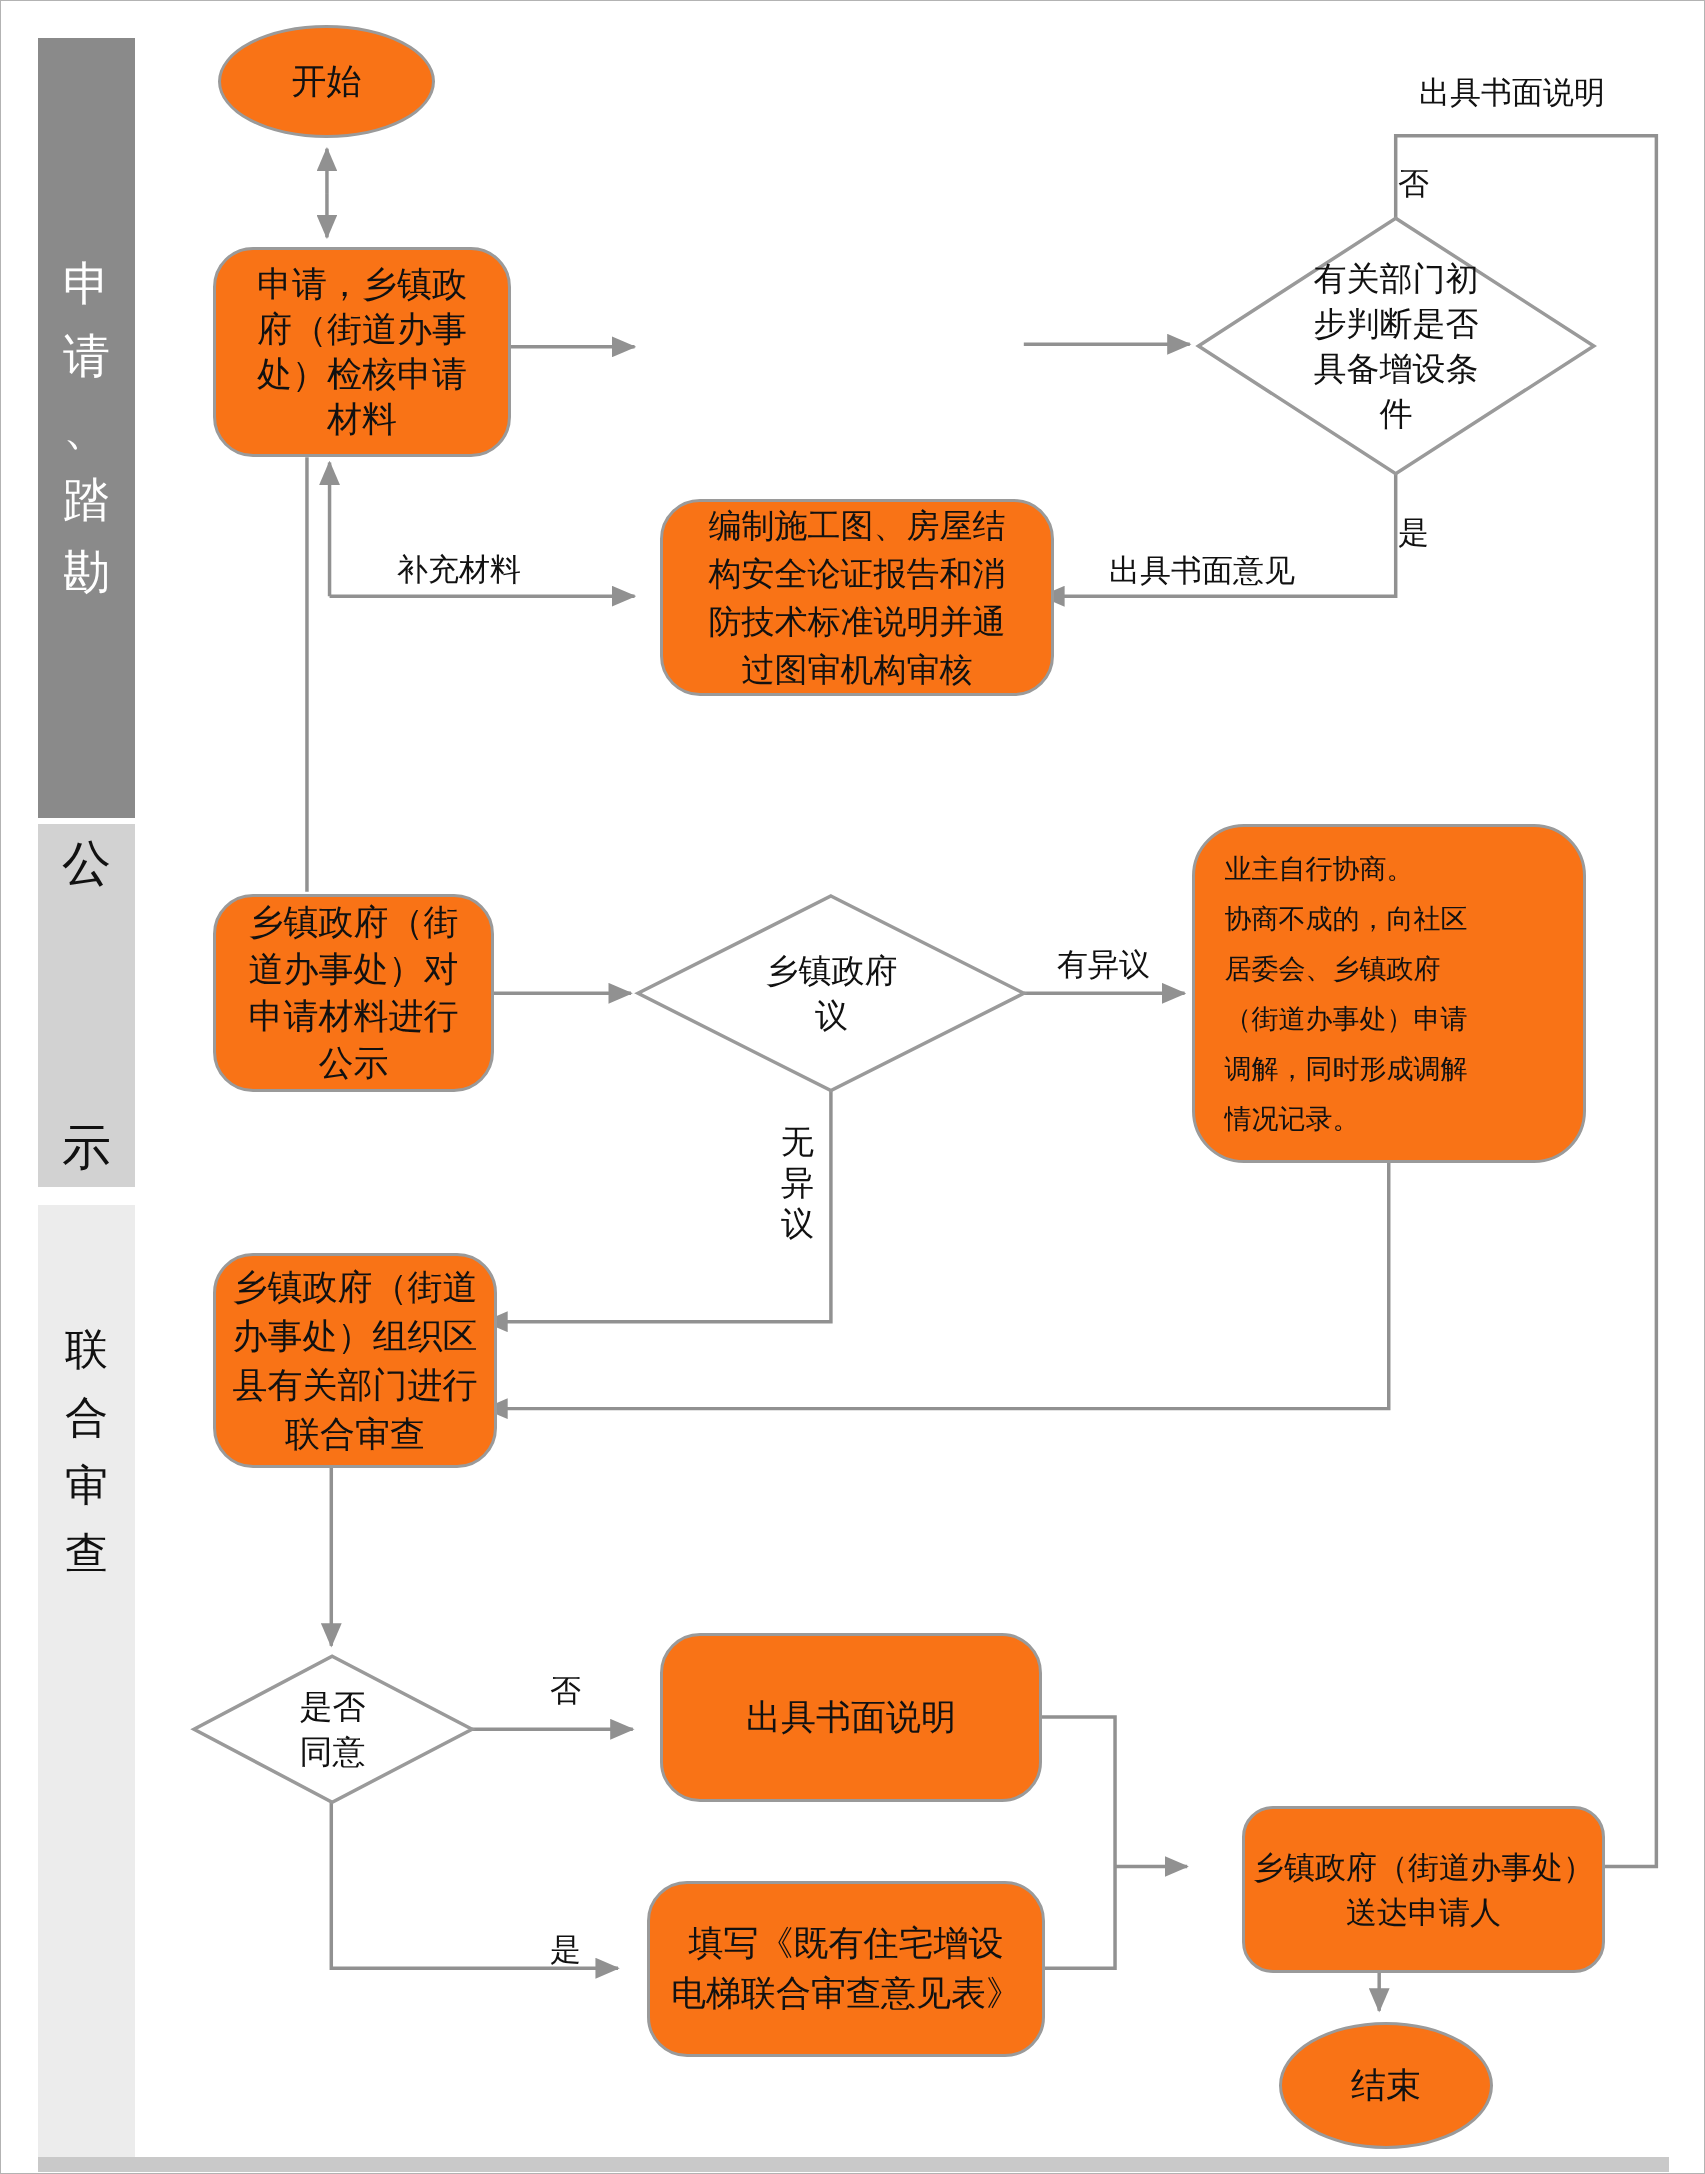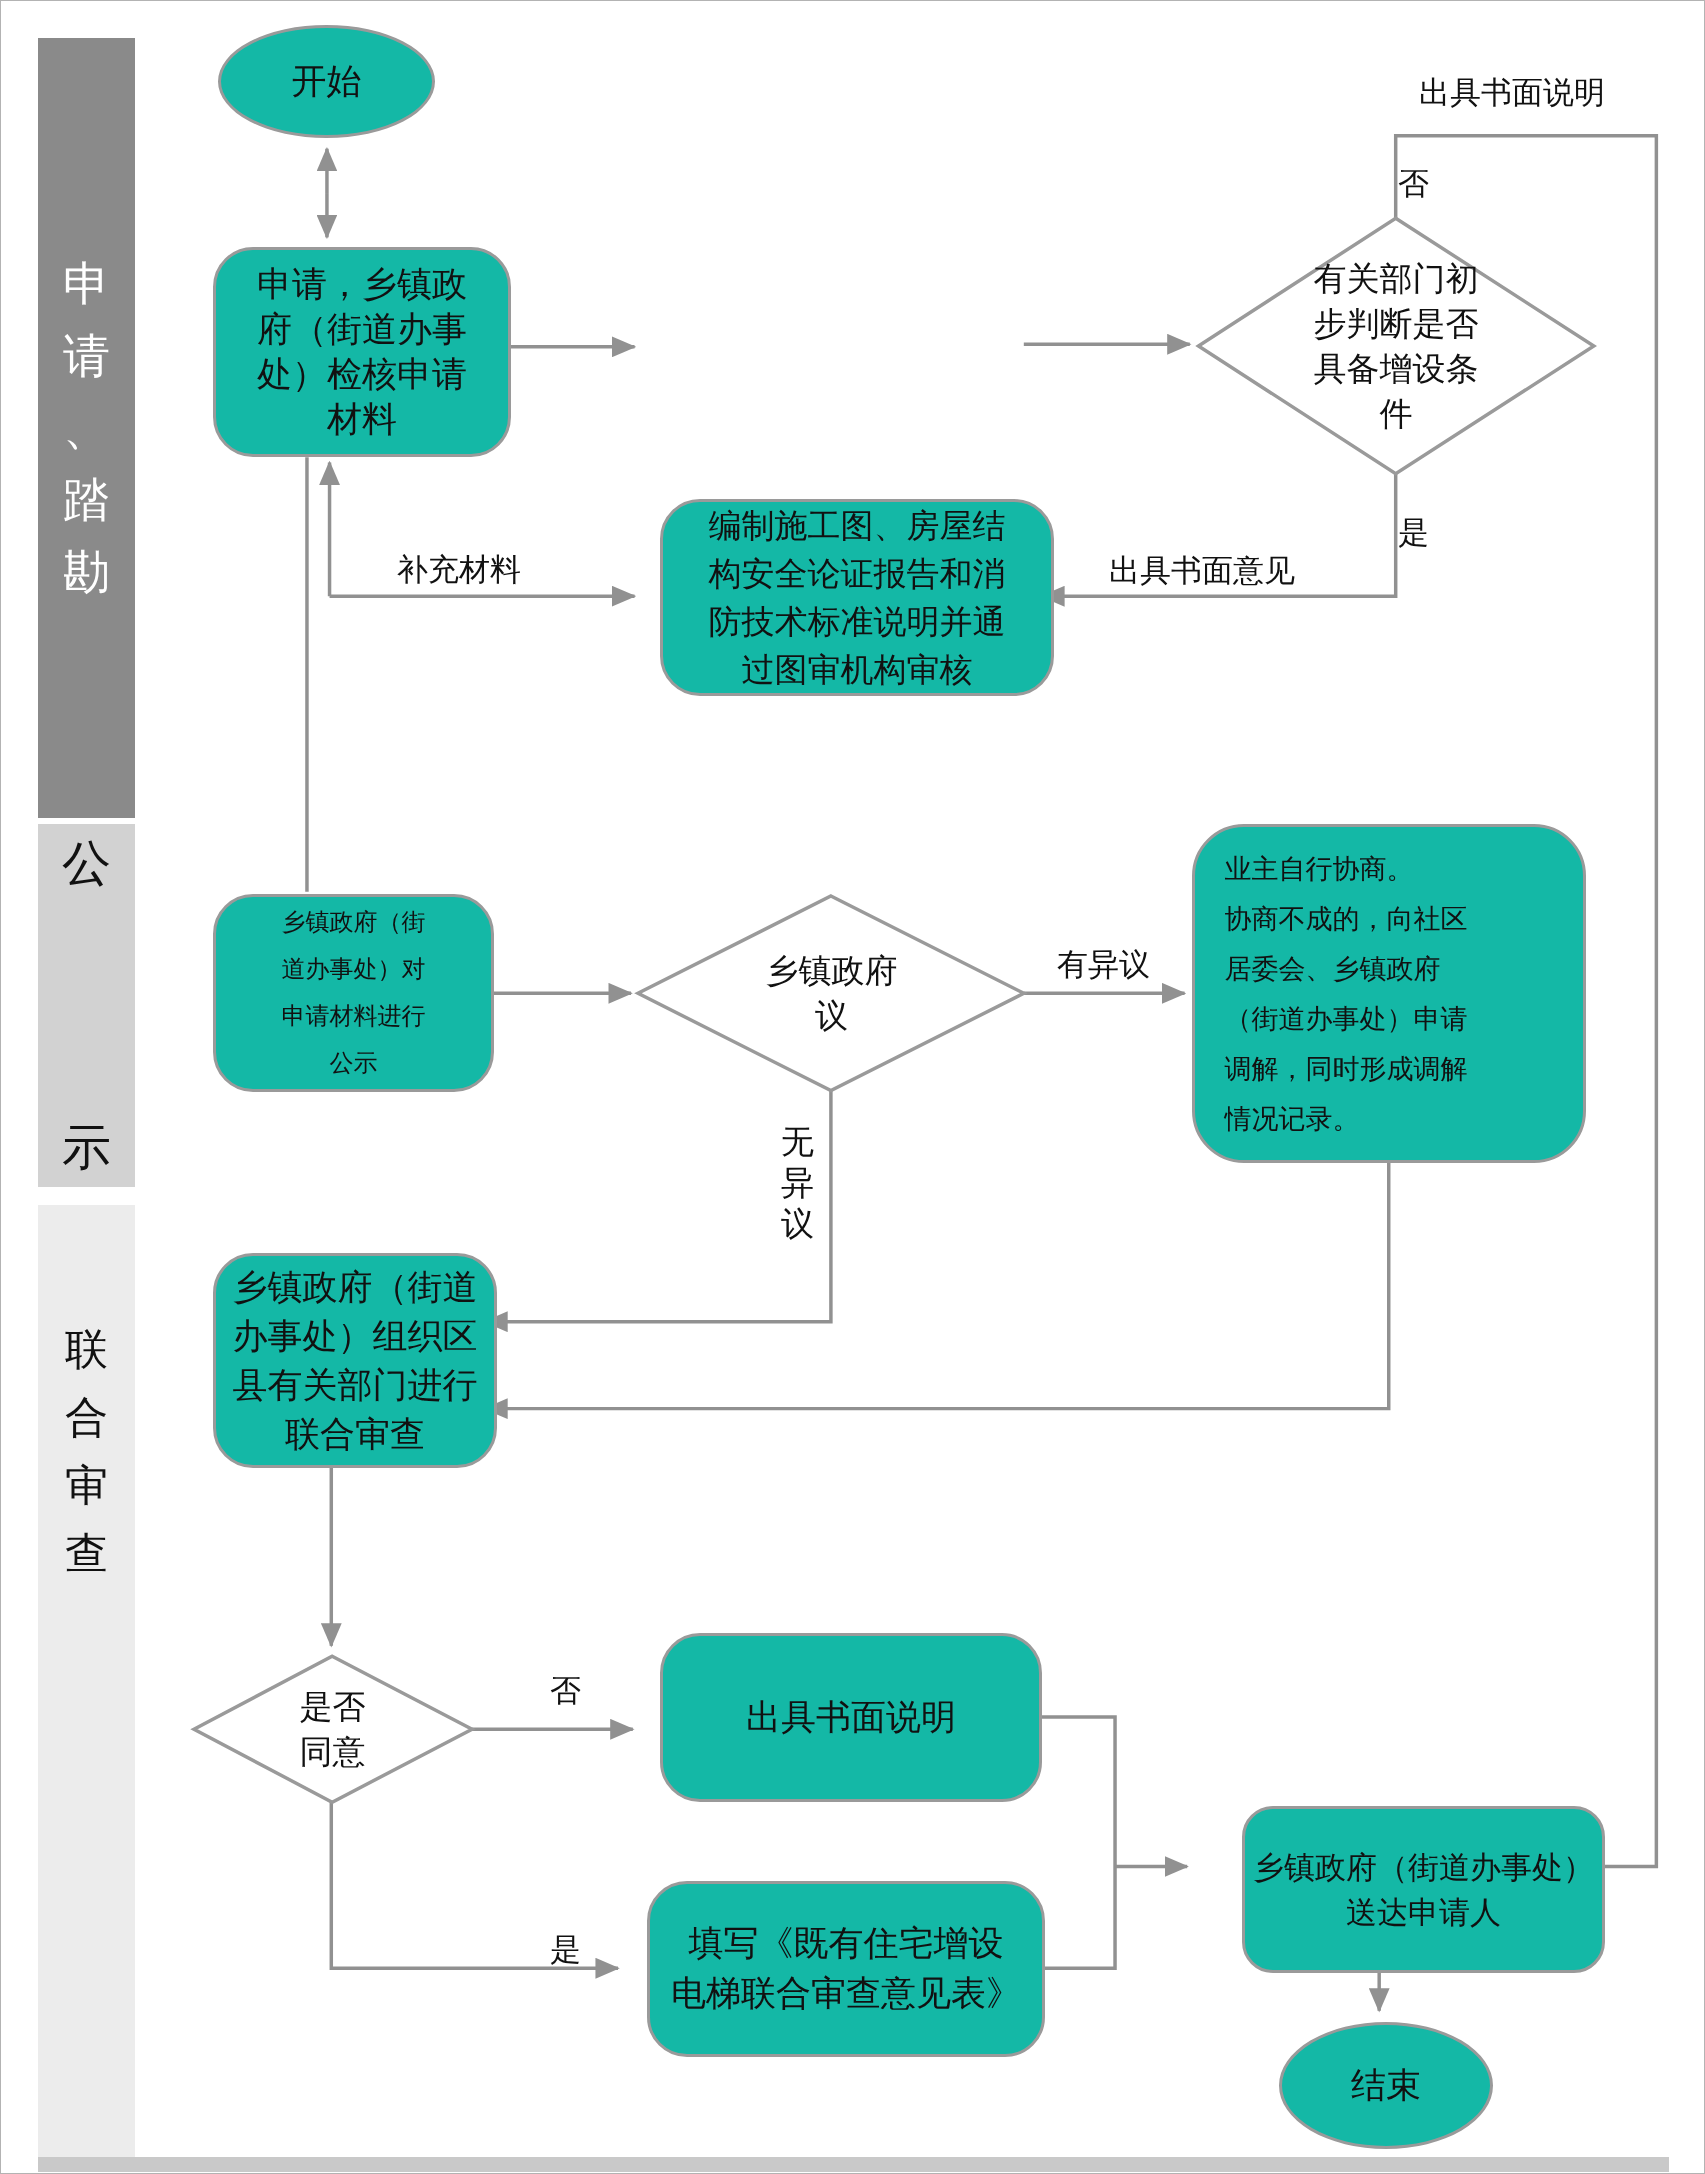--- a/index.html
+++ b/index.html
@@ -15,34 +15,34 @@
   .side-1{top:37px;height:780px;background:#8a8a8a;color:#ffffff;
           font-size:47px;line-height:72px;align-items:center;}
   .side-2{top:823px;height:363px;background:#d2d2d2;color:#111;
           font-size:49px;line-height:142px;align-items:center;}
   .side-3{top:1204px;height:952px;background:#ececec;color:#111;
           font-size:43px;line-height:68px;align-items:flex-start;padding-top:111px;}
   .bottom-band{position:absolute;left:37px;top:2156px;width:1631px;height:14.8px;
           background:#c9c9c9;z-index:2;}
 
   
-  .node{position:absolute;background:#14b8a6;border:3.5px solid #9a9a9a;
+  .node{position:absolute;background:#f97316;border:3.5px solid #9a9a9a;
         box-sizing:border-box;display:flex;align-items:center;justify-content:center;
         text-align:center;white-space:pre-line;z-index:3;}
   .rounded{border-radius:40px;margin-left:19px;}
   .ellipse{border-radius:50%;font-size:35px;}
   .dtext{position:absolute;z-index:4;display:flex;align-items:center;justify-content:center;
         text-align:center;white-space:pre-line;font-size:33px;line-height:45px;}
 
   #n-start{left:217px;top:23.5px;width:217px;height:113px;}
   #n-end{left:1278px;top:2021px;width:214px;height:127px;}
   #n-apply{left:193px;top:246px;width:298px;height:210px;font-size:35px;line-height:45px;}
   #n-survey{left:640px;top:249px;width:382px;height:185px;font-size:35px;line-height:54px;}
   #n-prepare{left:640px;top:498px;width:394px;height:197px;font-size:33px;line-height:48px;}
-  #n-publicity{left:193px;top:893px;width:281px;height:198px;font-size:24px;line-height:47px;}
+  #n-publicity{left:193px;top:893px;width:281px;height:198px;font-size:35px;line-height:47px;}
   #n-negotiate{left:1191px;top:823px;width:394px;height:339px;border-radius:52px;
                font-size:27px;line-height:50px;text-align:left;justify-content:flex-start;
                padding:0 29.5px;}
   #n-joint{left:193px;top:1252px;width:284px;height:215px;font-size:35px;line-height:49px;}
   #n-written{left:640px;top:1632px;width:382px;height:169px;font-size:35px;}
   #n-fill{left:627px;top:1880px;width:398px;height:176px;font-size:35px;line-height:50px;}
   #n-deliver{left:1241px;top:1805px;width:363px;height:167px;border-radius:31px;
              font-size:31px;line-height:45px;}
 
   #t-cond{left:1243px;top:235px;width:304px;height:222px;}

